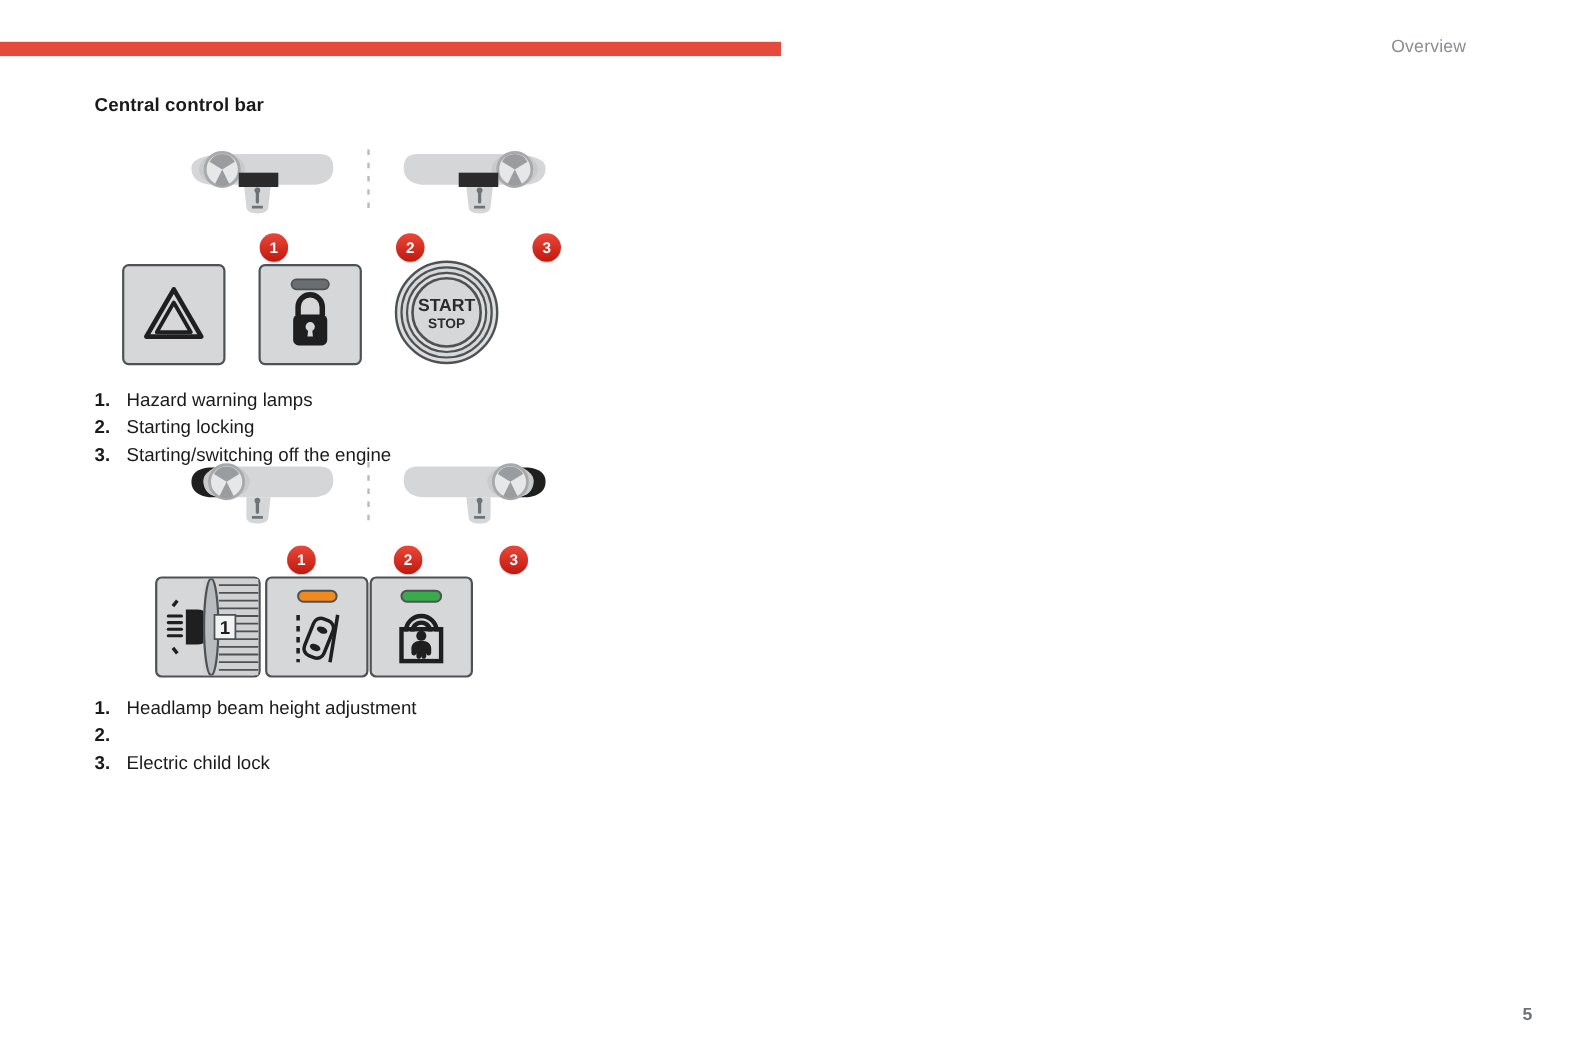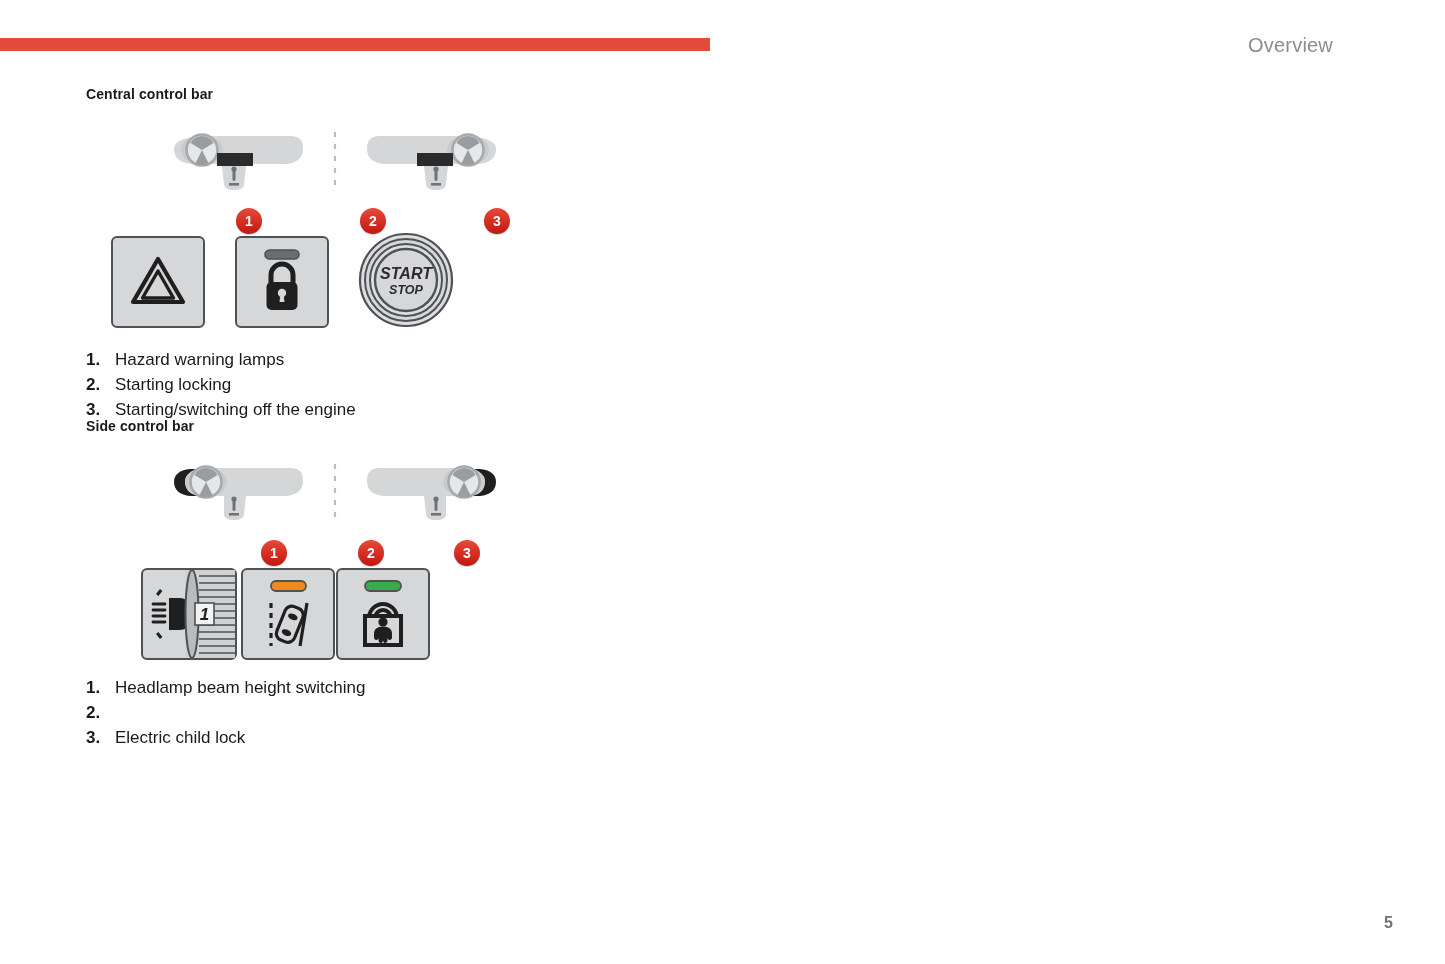--- a/index.html
+++ b/index.html
@@ -22,33 +22,33 @@
     left: 0;
     top: 38px;
     width: 710px;
     height: 13px;
     background: #e54b3c;
   }
   #header-title {
     position: absolute;
     right: 112px;
     top: 34px;
-    font-size: 20px;
+    font-size: 16px;
     color: #8a8d90;
     letter-spacing: 0.2px;
     white-space: nowrap;
   }
 
   
   .section { position: absolute; left: 86px; }
   #section-central { top: 86px; }
   #section-side    { top: 418px; }
 
   .section-heading {
-    font-size: 14px;
+    font-size: 17px;
     font-weight: bold;
     color: #1a1a1a;
     margin: 0 0 28px 0;
     letter-spacing: 0.1px;
   }
 
   
   .dash-figure {
     position: relative;
     width: 350px;
@@ -85,21 +85,20 @@
 
   
   .switch {
     position: relative;
     width: 94px;
     height: 92px;
     box-sizing: border-box;
     border: 2px solid #4e5255;
     border-radius: 6px;
     background: #d5d7d8;
-    font-style: italic;
   }
   .switch.round {
     border: none;
     background: none;
     width: 96px;
     height: 96px;
   }
   .switch svg { display: block; }
 
   
@@ -243,21 +242,20 @@
     </li>
     <li>
       <span class="caption-num">3.</span>
       <span class="caption-text">Starting/switching off the engine</span>
     </li>
   </ul>
 </div>
 
 <div class="section" id="section-side">
 
-  <h2 class="section-heading">Side control bar</h2>
 
   <div class="dash-figure">
     <svg width="350" height="68" viewBox="0 0 350 68" xmlns="http://www.w3.org/2000/svg">
 
       <g>
 
         <path d="M14 20 C14 12, 20 8, 30 7 L44 7 L44 34 L30 34 C20 33, 14 28, 14 20 Z" fill="#1f1f1f"></path>
         <path d="M25 19 C25 11, 34 7, 52 6 L130 6 C140 6, 143 11, 143 19 C143 28, 137 33, 126 34 L40 34 C30 33, 25 28, 25 19 Z" fill="#d4d6d7"></path>
         <ellipse cx="46" cy="20" rx="21" ry="15" fill="#c8cacb"></ellipse>
         <g>
@@ -376,21 +374,21 @@
             </g>
           </g>
         </svg>
       </div>
     </div>
   </div>
 
   <ul class="caption-list">
     <li>
       <span class="caption-num">1.</span>
-      <span class="caption-text">Headlamp beam height switching</span>
+      <span class="caption-text">Headlamp beam height adjustment</span>
     </li>
     <li>
       <span class="caption-num">2.</span>
     </li>
     <li>
       <span class="caption-num">3.</span>
       <span class="caption-text">Electric child lock</span>
     </li>
   </ul>
 </div>

